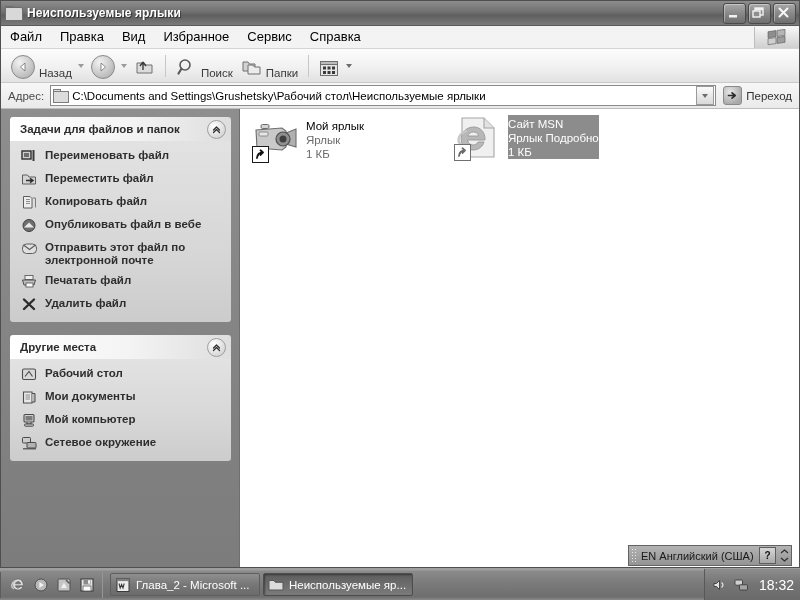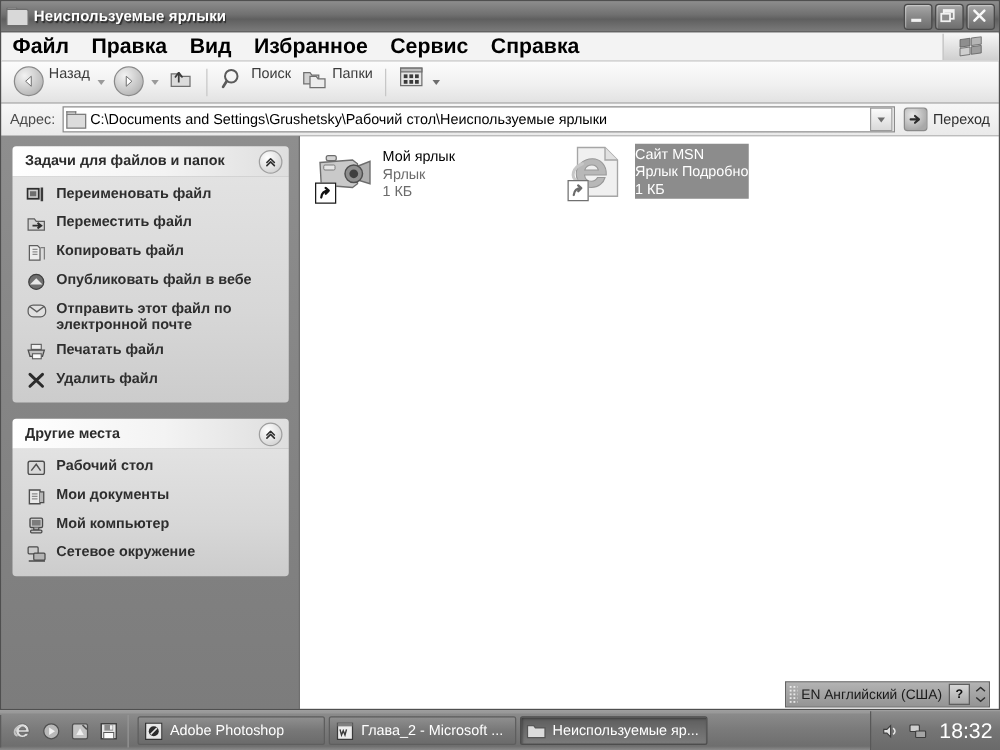--- a/index.html
+++ b/index.html
@@ -65,44 +65,43 @@
 
   
   #menubar {
     height: 22px;
     background: #f3f3f3;
     border-bottom: 1px solid #d5d5d5;
     display: flex; align-items: center;
     position: relative;
   }
   .menu-item {
-    font-size: 17px; color: #000;
+    font-size: 13px; color: #000;
     padding: 2px 9px 3px 9px;
     white-space: nowrap;
-    font-weight: bold;
   }
   #menu-logo {
     margin-left: auto;
     width: 44px; height: 21px;
     background: linear-gradient(to bottom, #f6f6f6, #cfcfcf);
     border-left: 1px solid #bdbdbd;
     display: flex; align-items: center; justify-content: center;
   }
 
   
   #toolbar {
     height: 33px;
     background: linear-gradient(to bottom, #fcfcfc 0%, #f1f1f1 55%, #e2e2e2 100%);
     border-bottom: 1px solid #c9c9c9;
     display: flex; align-items: center;
     padding-left: 6px;
   }
   .tb-sep { width: 1px; height: 22px; background: #c7c7c7; margin: 0 6px; }
   .tb-btn {
-    display: flex; align-items: flex-start; height: 26px;
+    display: flex; align-items: flex-end; height: 26px;
     padding: 0 4px; border-radius: 2px;
     font-size: 11.5px; color: #3b3b3b;
     white-space: nowrap;
   }
   .tb-btn .lbl { margin-left: 4px; }
   .tb-arrow {
     width: 11px; height: 24px;
     display: flex; align-items: center; justify-content: center;
   }
   .tri-down {
@@ -321,21 +320,21 @@
   #tray {
     height: 32px;
     display: flex; align-items: center;
     background: linear-gradient(to bottom, #8d8d8d 0%, #757575 45%, #696969 100%);
     border-left: 1px solid #585858;
     padding: 0 6px 0 7px;
     gap: 6px;
     margin-left: auto;
   }
   .tray-icon { width: 16px; height: 16px; display:flex; align-items:center; justify-content:center;}
-  #clock { font-size: 17px; color: #ffffff; margin-left: 3px; white-space: nowrap;}
+  #clock { font-size: 14px; color: #ffffff; margin-left: 3px; white-space: nowrap;}
 </style>
 </head>
 <body>
 
 <div id="app">
 
   <div id="window">
 
     <div id="titlebar">
       <div class="title-folder-icon">
@@ -726,30 +725,20 @@
           <rect x="2" y="2" width="12" height="12" fill="#e4e4e4" stroke="#3c3c3c" stroke-width="1.1"></rect>
           <rect x="4.5" y="2.5" width="7" height="5" fill="#8a8a8a"></rect>
           <rect x="9" y="3.2" width="2" height="3.5" fill="#efefef"></rect>
           <rect x="4" y="9" width="8" height="5" fill="#fbfbfb" stroke="#5a5a5a" stroke-width="0.8"></rect>
         </svg>
       </div>
     </div>
 
     <div id="tasks">
 
-      <div class="task-button">
-        <div class="task-btn-icon">
-          <svg width="14" height="14" viewBox="0 0 14 14">
-            <rect x="0.5" y="0.5" width="13" height="13" fill="#e8e8e8" stroke="#333" stroke-width="1"></rect>
-            <circle cx="7" cy="7" r="4" fill="#2b2b2b"></circle>
-            <path d="M4.5,9.5 L9.5,4.5" stroke="#e8e8e8" stroke-width="1.2"></path>
-          </svg>
-        </div>
-        <div class="task-btn-label">Adobe Photoshop</div>
-      </div>
 
       <div class="task-button">
         <div class="task-btn-icon">
           <svg width="14" height="14" viewBox="0 0 14 14">
             <rect x="1" y="0.5" width="12" height="13" fill="#ededed" stroke="#3a3a3a" stroke-width="1"></rect>
             <rect x="1" y="0.5" width="12" height="2.6" fill="#7f7f7f"></rect>
             <path d="M3,5.5 L4.2,10 L5.6,6.5 L7,10 L8.2,5.5" fill="none" stroke="#3a3a3a" stroke-width="1.1"></path>
           </svg>
         </div>
         <div class="task-btn-label">Глава_2 - Microsoft ...</div>

